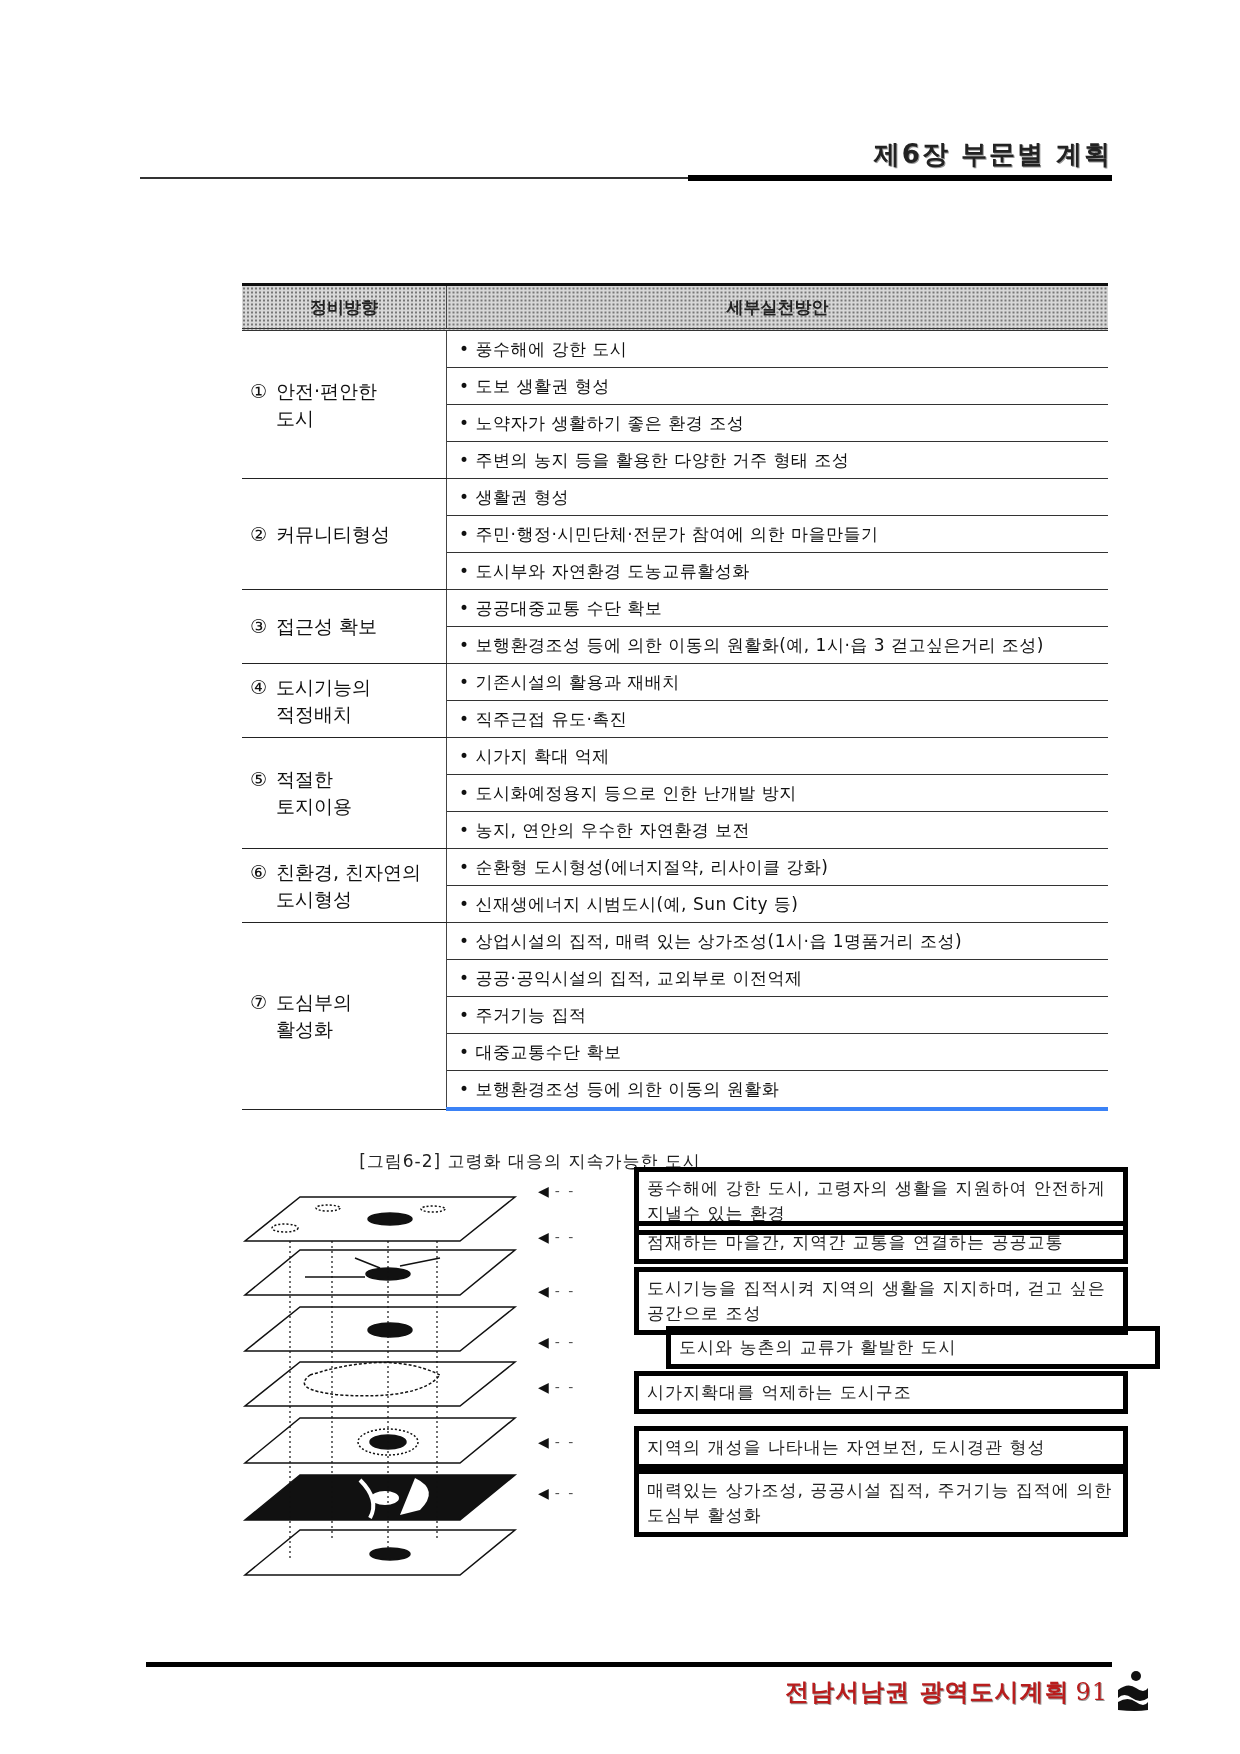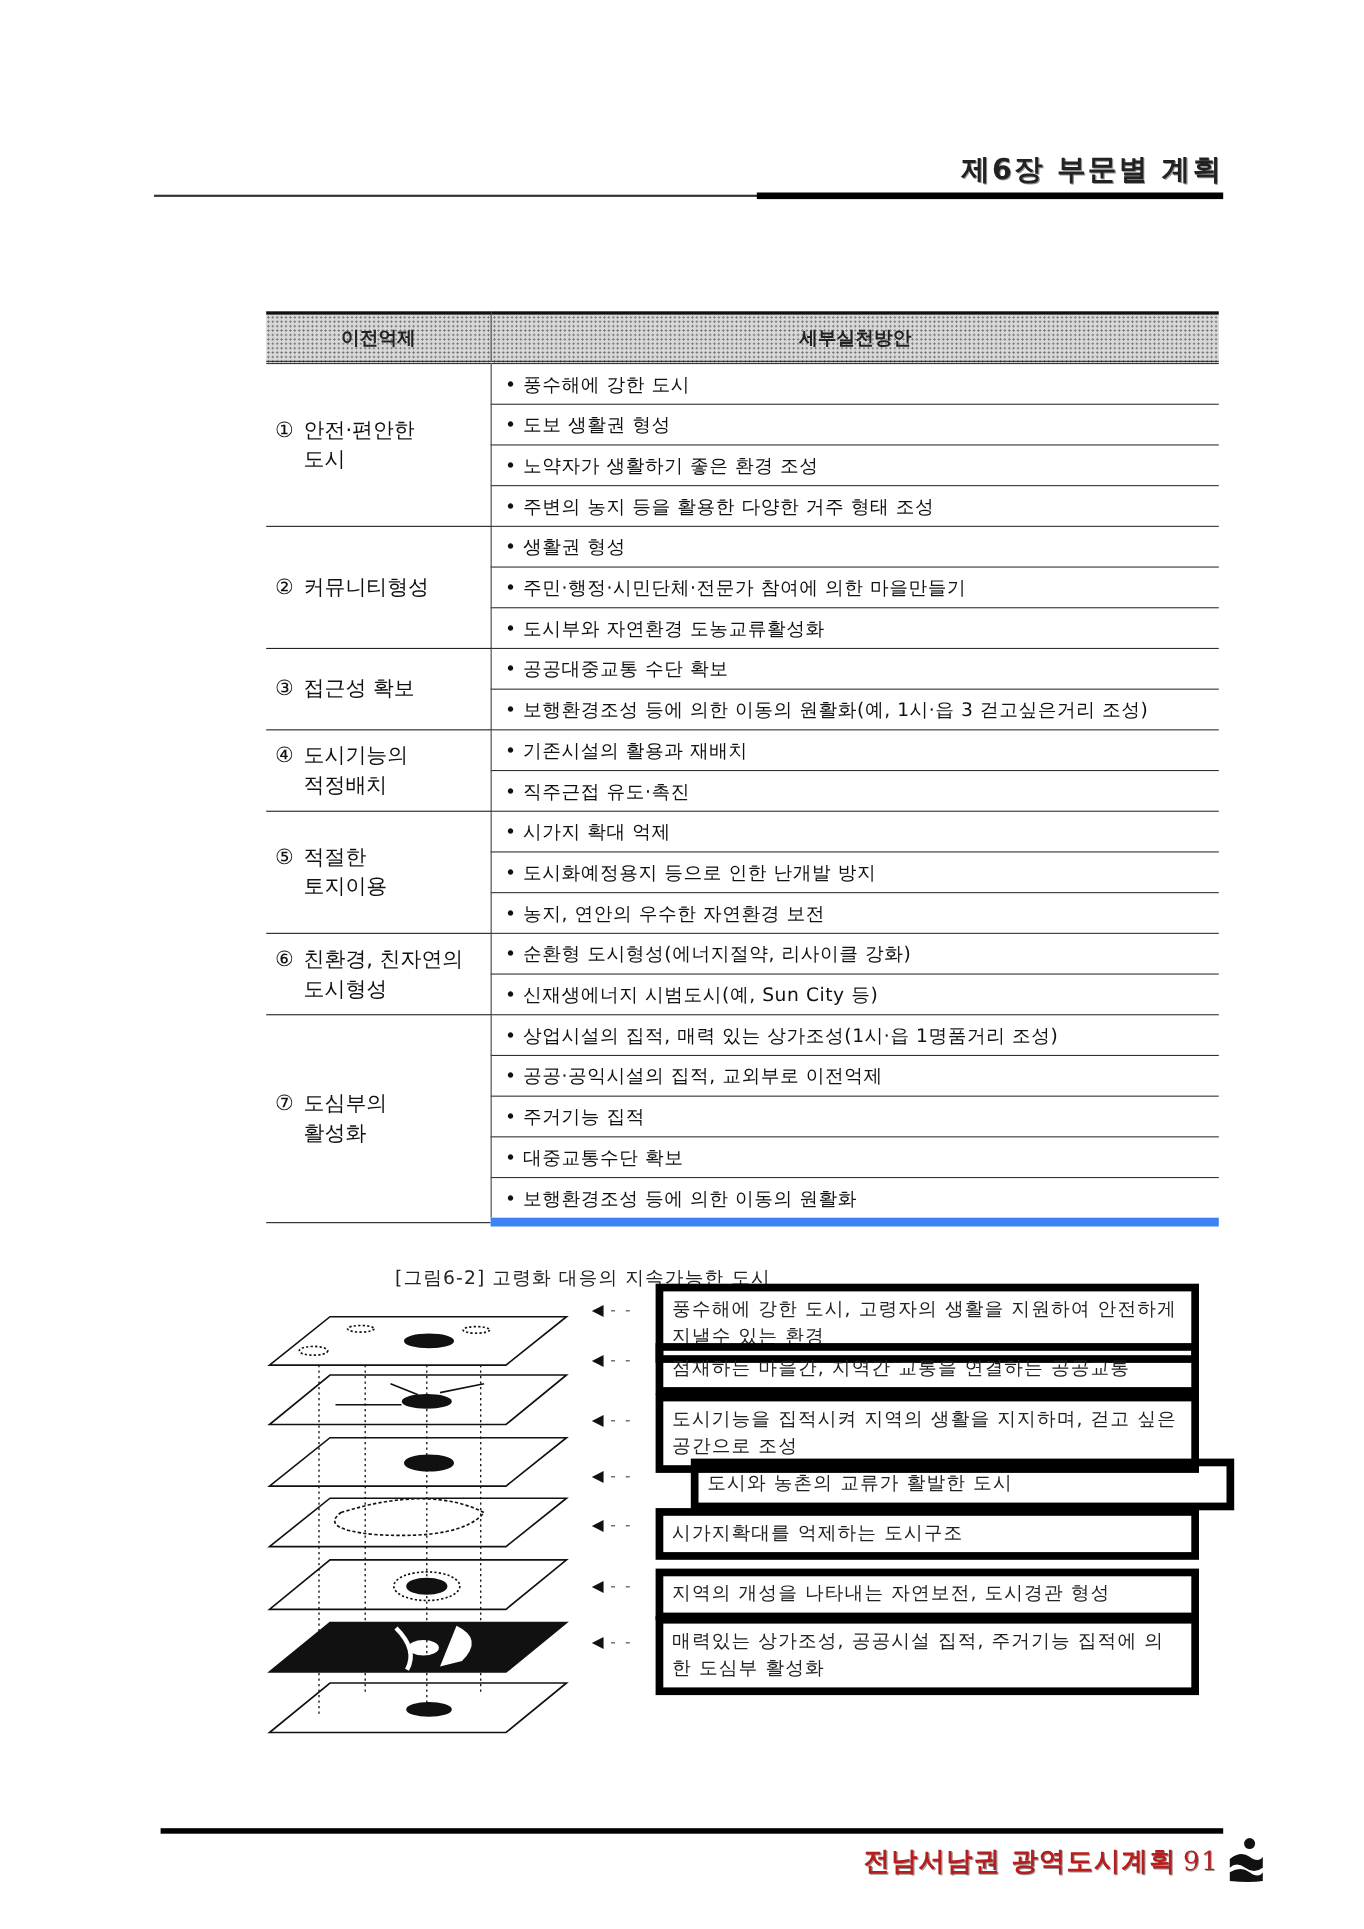--- a/index.html
+++ b/index.html
@@ -18,30 +18,30 @@
   .plan-table { position: absolute; top: 283px; left: 242px; width: 866px; border-collapse: collapse; font-size: 17px; }
   .plan-table th { height: 40px; font-weight: bold; font-size: 17px; color: #222;
                    background-color: #d8d8d8;
                    background-image: radial-gradient(#777 0.8px, transparent 1px);
                    background-size: 4px 4px; border-top: 3px solid #111; border-bottom: 3px double #333; }
   .plan-table th.col-dir { width: 196px; border-right: 1px solid #444; }
   .plan-table td { height: 36px; vertical-align: middle; padding: 0; }
   .plan-table td.dir { width: 196px; padding-left: 8px; border-right: 1px solid #444; border-bottom: 1px solid #222;
                        line-height: 27px; font-size: 19px; }
   .plan-table td.item { padding-left: 12px; border-bottom: 1px solid #333; letter-spacing: 0.5px; }
-  .plan-table tr.last td { border-bottom: 8px solid #3b82f6; }
+  .plan-table tr.last td { border-bottom: 4px solid #3b82f6; }
   .dir-num { display: inline-block; width: 26px; }
   .dir-line2 { padding-left: 26px; display: block; }
   .bullet { margin-right: 6px; }
 
   
   .figure-caption { position: absolute; top: 1150px; left: 0; width: 1020px; padding-left: 40px; box-sizing: border-box;
                     text-align: center; font-size: 17px; color: #222; letter-spacing: 1px; }
   .figure-diagram { position: absolute; top: 1180px; left: 240px; width: 300px; height: 420px; }
-  .callout { position: absolute; left: 596px; width: 494px; border: 7px solid #000000; box-sizing: border-box;
+  .callout { position: absolute; left: 634px; width: 494px; border: 5px solid #000000; box-sizing: border-box;
              padding: 4px 8px; font-size: 17px; line-height: 25px; letter-spacing: 1px; color: #222; }
   .arrow { position: absolute; left: 538px; font-size: 14px; color: #111; }
   .arrow .dash { color: #555; letter-spacing: 2px; margin-left: 6px; }
 
   
   .footer-rule { position: absolute; top: 1662px; left: 146px; width: 966px; height: 5px; background: #000; }
   .footer-title { position: absolute; top: 1676px; right: 132px; font-size: 24px; font-weight: bold; color: #b91c1c;
                   text-shadow: 1px 1px 0 #999; letter-spacing: 1px; }
   .page-num { font-family: "DejaVu Serif", "Liberation Serif", serif; font-weight: normal; margin-left: 6px; }
   .footer-logo { position: absolute; top: 1668px; right: 90px; width: 36px; height: 44px; }
@@ -51,21 +51,21 @@
 
 <div class="chapter-title">제6장 부문별 계획</div>
 <div class="header-rule-thin"></div>
 <div class="header-rule-thick"></div>
 
 <div class="table-caption">[표6-8] 도시정비 세부실천방안</div>
 
 <table class="plan-table">
   <thead>
     <tr>
-      <th class="col-dir">이전억제</th>
+      <th class="col-dir">정비방향</th>
       <th>세부실천방안</th>
     </tr>
   </thead>
   <tbody id="table-body">
       <tr>
         <td class="dir" rowspan="4"><span class="dir-num">①</span><span>안전·편안한</span><span class="dir-line2">도시</span></td>
         <td class="item"><span class="bullet">•</span><span>풍수해에 강한 도시</span></td>
       </tr>
       <tr>
         <td class="item"><span class="bullet">•</span><span>도보 생활권 형성</span></td>

